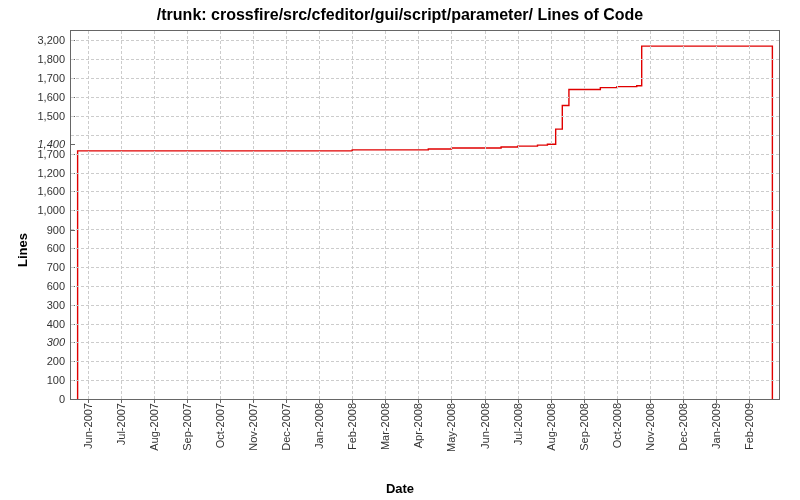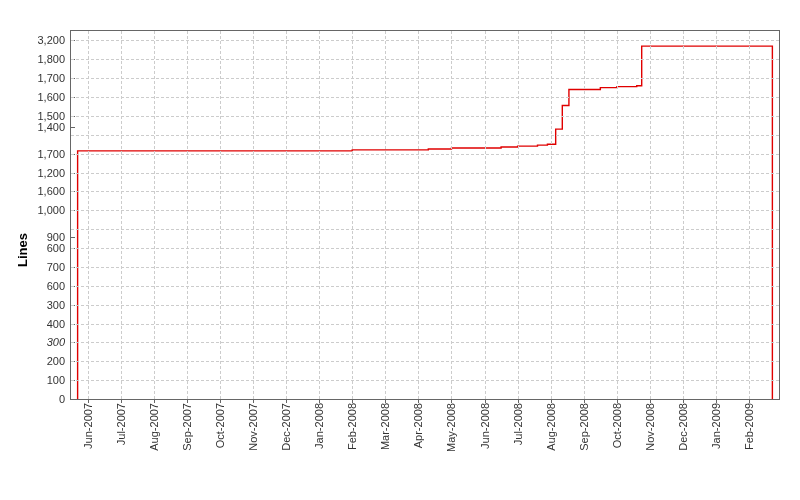--- a/index.html
+++ b/index.html
@@ -107,21 +107,23 @@
     top: 0;
     width: 100%;
     height: 100%;
     overflow: visible;
   }
 </style>
 </head>
 <body>
 
 <div class="chart-container">
+  <div class="chart-title">/trunk: crossfire/src/cfeditor/gui/script/parameter/ Lines of Code</div>
   <div class="y-axis-label">Lines</div>
+  <div class="x-axis-label">Date</div>
   <div class="plot-area">
     <svg class="series" preserveAspectRatio="none" viewBox="0 0 708 368">
         <path d="M 6.62 368.00 L 6.62 368.00 L 6.62 119.84 L 181.96 119.84 L 181.96 119.84 L 281.21 119.84 L 281.21 118.89 L 357.31 118.89 L 357.31 117.95 L 380.47 117.95 L 380.47 117.01 L 430.09 117.01 L 430.09 116.06 L 446.64 116.06 L 446.64 115.12 L 466.49 115.12 L 466.49 114.17 L 476.41 114.17 L 476.41 113.23 L 484.68 113.23 L 484.68 98.13 L 491.30 98.13 L 491.30 74.54 L 497.92 74.54 L 497.92 58.50 L 529.35 58.50 L 529.35 56.62 L 545.89 56.62 L 545.89 55.67 L 565.74 55.67 L 565.74 54.73 L 570.70 54.73 L 570.70 15.10 L 701.38 15.10 L 701.38 15.10 L 701.38 15.10 L 701.38 368.00 " fill="none" stroke="#e00000" stroke-width="1.4"></path>
       </svg>
   <div class="y-tick" style="top: 368px;">0</div>
       <div class="y-tick" style="top: 349.128px;">100</div>
       <div class="grid-h" style="top: 349.128px;"></div>
       <div class="y-tick" style="top: 330.256px;">200</div>
       <div class="grid-h" style="top: 330.256px;"></div>
       <div class="y-tick" style="top: 311.385px; font-style: italic;">300</div>
@@ -129,31 +131,31 @@
       <div class="y-tick" style="top: 292.513px;">400</div>
       <div class="grid-h" style="top: 292.513px;"></div>
       <div class="y-tick" style="top: 273.641px;">300</div>
       <div class="grid-h" style="top: 273.641px;"></div>
       <div class="y-tick" style="top: 254.769px;">600</div>
       <div class="grid-h" style="top: 254.769px;"></div>
       <div class="y-tick" style="top: 235.897px;">700</div>
       <div class="grid-h" style="top: 235.897px;"></div>
       <div class="y-tick" style="top: 217.026px;">600</div>
       <div class="grid-h" style="top: 217.026px;"></div>
-      <div class="y-tick" style="top: 206px;">900</div>
+      <div class="y-tick" style="top: 199px;">900</div>
       <div class="grid-h" style="top: 198.154px;"></div>
       <div class="y-tick" style="top: 179.282px;">1,000</div>
       <div class="grid-h" style="top: 179.282px;"></div>
       <div class="y-tick" style="top: 160.41px;">1,600</div>
       <div class="grid-h" style="top: 160.41px;"></div>
       <div class="y-tick" style="top: 141.538px;">1,200</div>
       <div class="grid-h" style="top: 141.538px;"></div>
       <div class="y-tick" style="top: 122.667px;">1,700</div>
       <div class="grid-h" style="top: 122.667px;"></div>
-      <div class="y-tick" style="top: 96px;">1,400</div>
+      <div class="y-tick" style="top: 113px; font-style: italic;">1,400</div>
       <div class="grid-h" style="top: 103.795px;"></div>
       <div class="y-tick" style="top: 84.9231px;">1,500</div>
       <div class="grid-h" style="top: 84.9231px;"></div>
       <div class="y-tick" style="top: 66.0513px;">1,600</div>
       <div class="grid-h" style="top: 66.0513px;"></div>
       <div class="y-tick" style="top: 47.1795px;">1,700</div>
       <div class="grid-h" style="top: 47.1795px;"></div>
       <div class="y-tick" style="top: 28.3077px;">1,800</div>
       <div class="grid-h" style="top: 28.3077px;"></div>
       <div class="y-tick" style="top: 9.4359px;">3,200</div>

